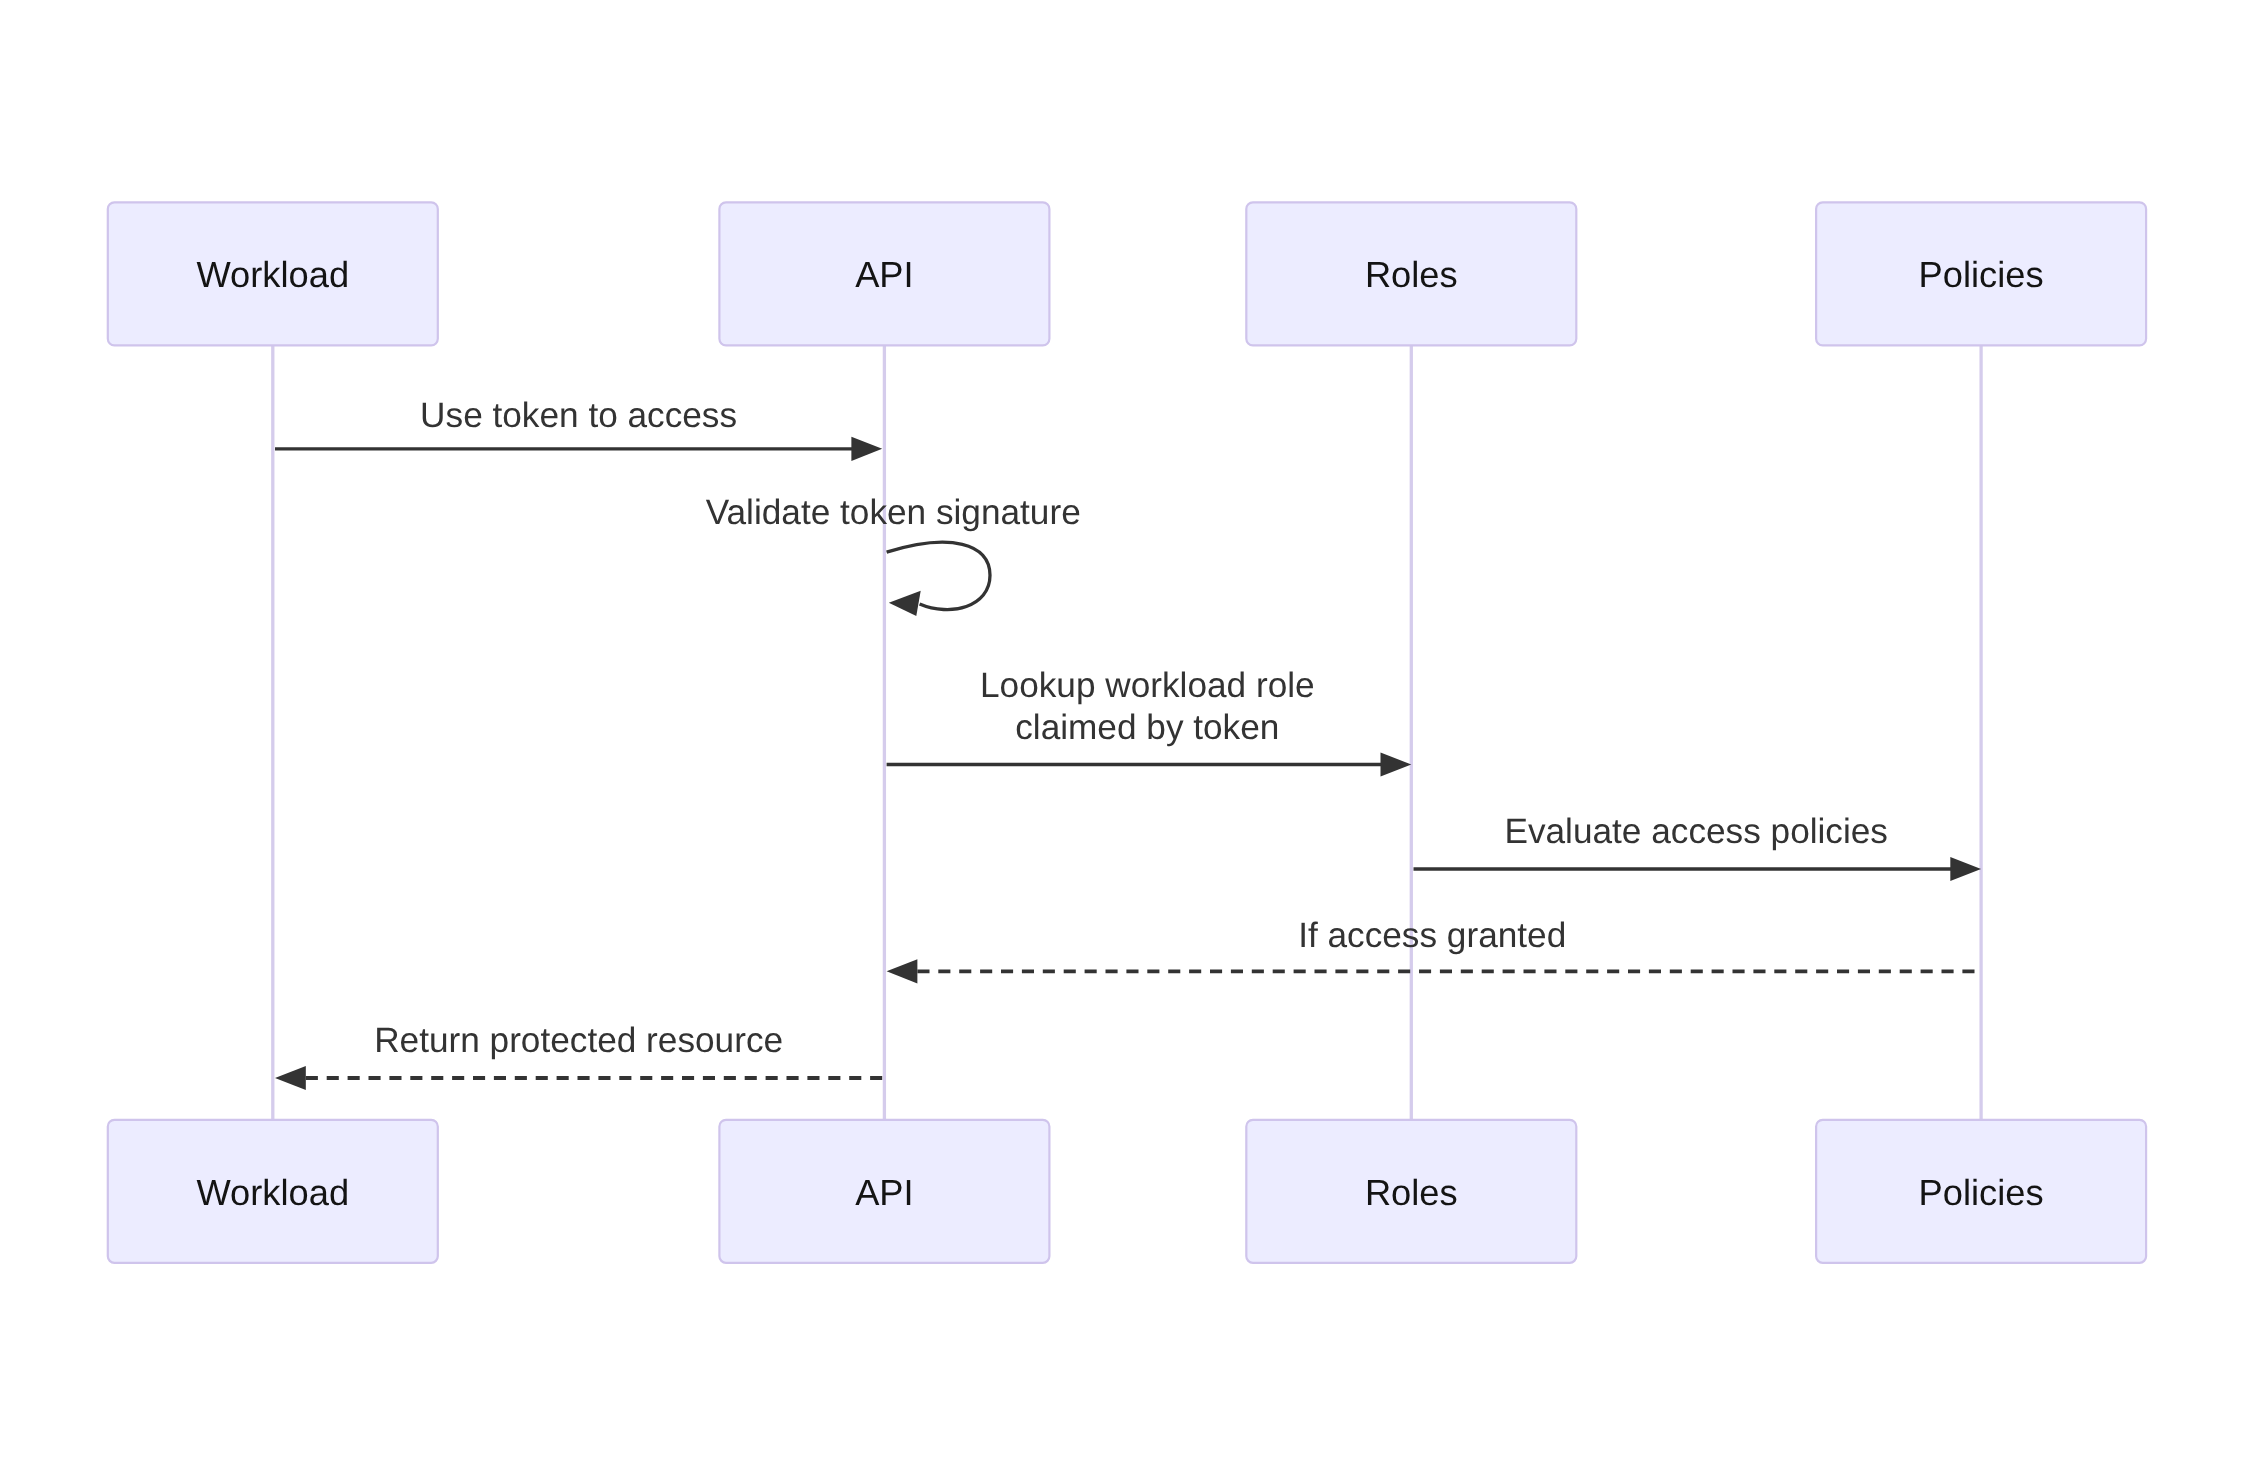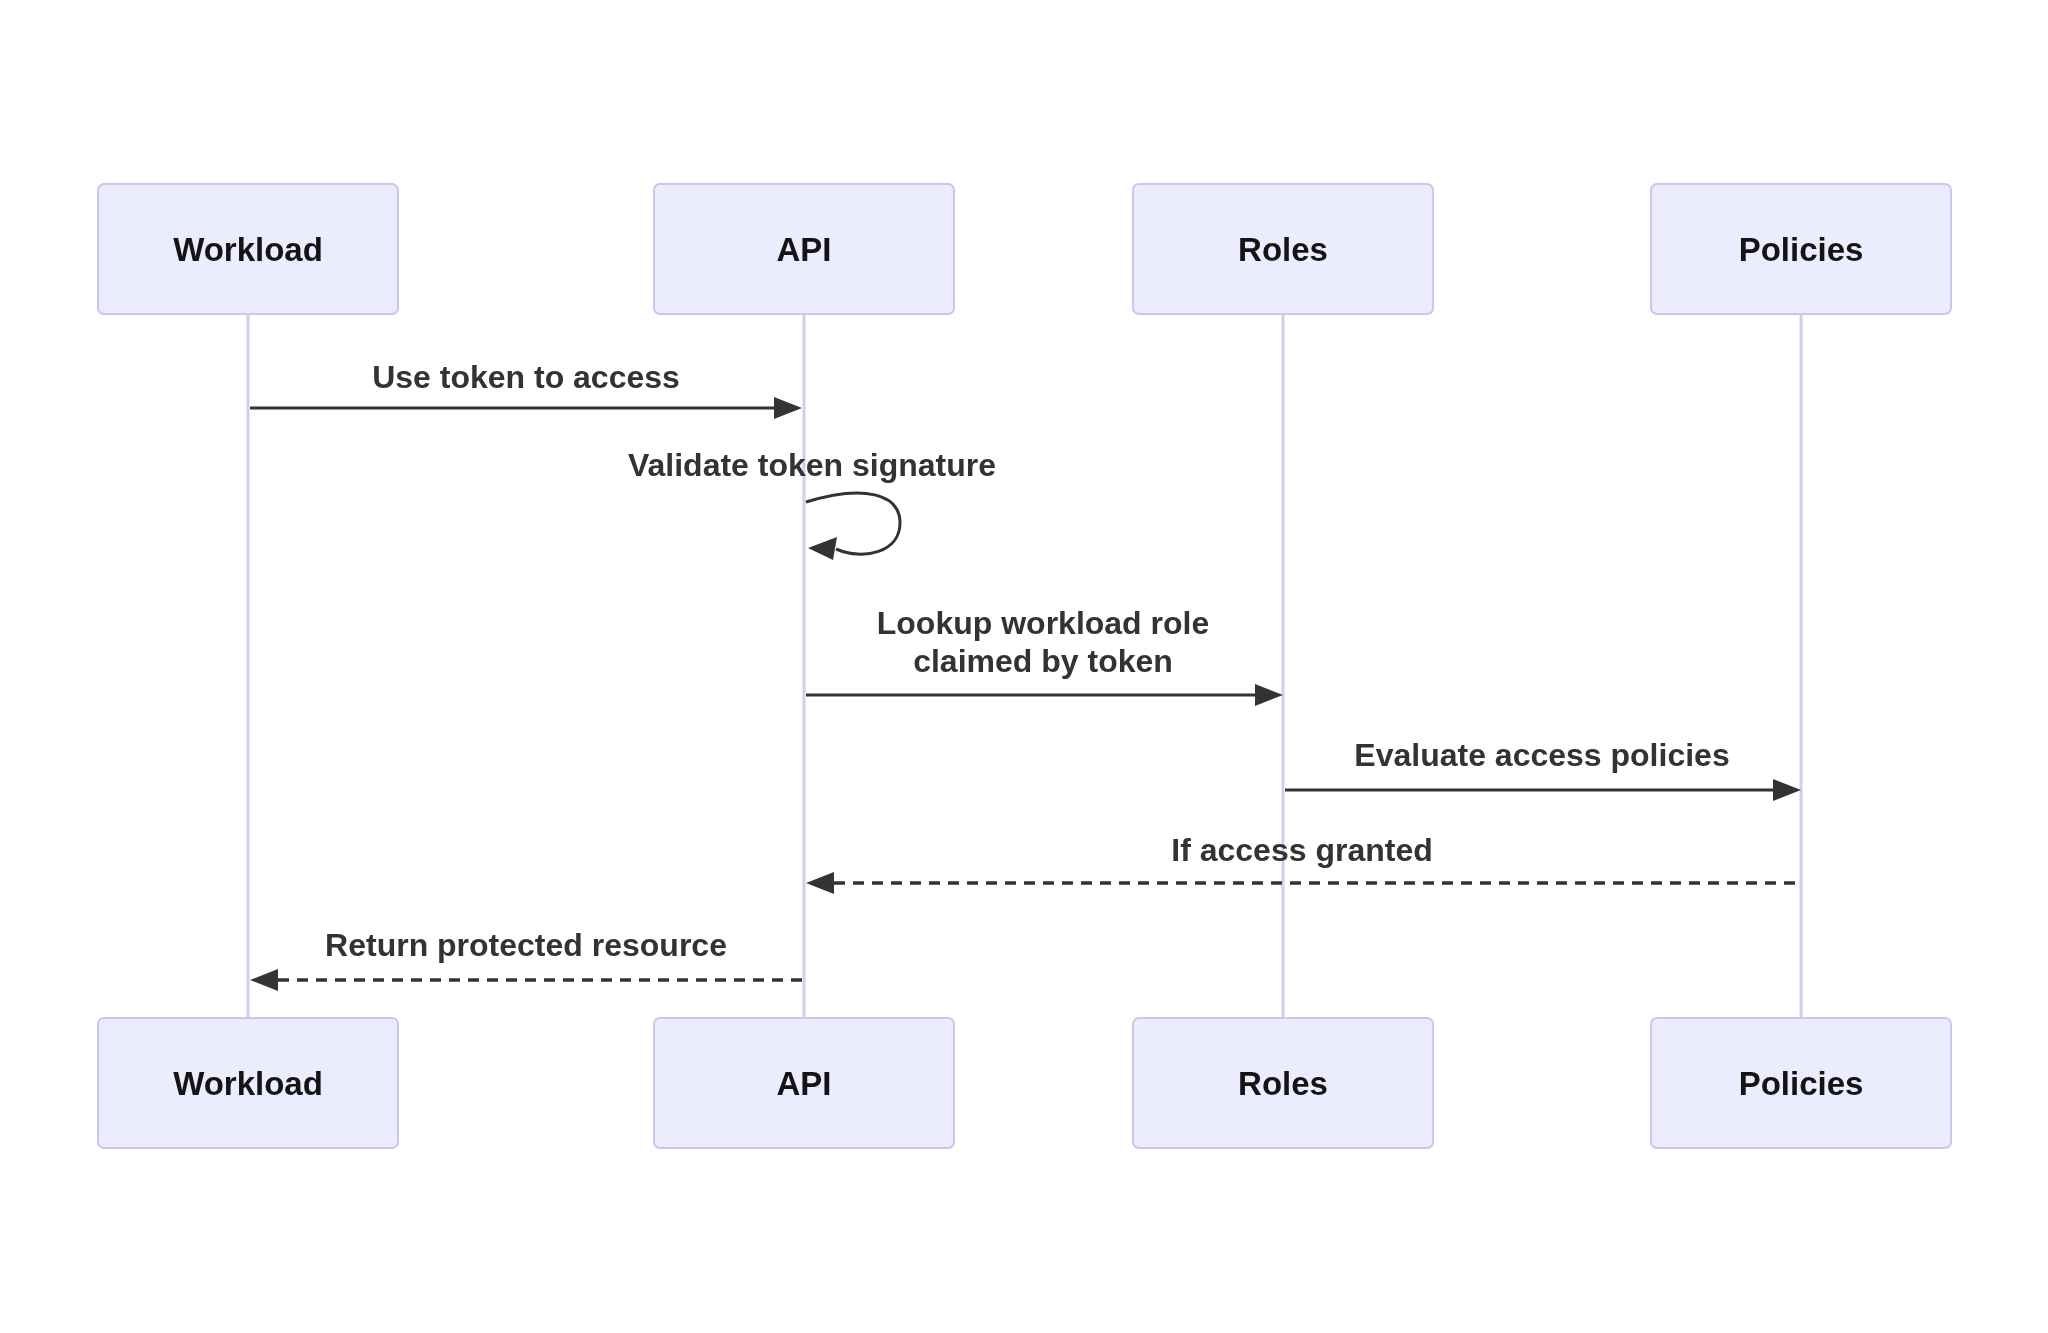--- a/index.html
+++ b/index.html
@@ -1,21 +1,21 @@
 <!DOCTYPE html>
 <html><head>
 <meta charset="utf-8">
 <style>
   html, body { margin: 0; padding: 0; }
   body {
     width: 2048px; height: 1333px;
     background: #ffffff;
     font-family: "Liberation Sans", sans-serif;
   }
-  #diagram-root { width: 2048px; height: 1331px; font-weight: bold; }
+  #diagram-root { width: 2048px; height: 1331px; }
   svg { display: block; }
   svg text {
     font-family: "Liberation Sans", sans-serif;
     font-size: 32px;
   }
   .actor-label { font-size: 33px; }
   .msg-label { font-size: 32px; }
 </style>
 </head>
 <body>

